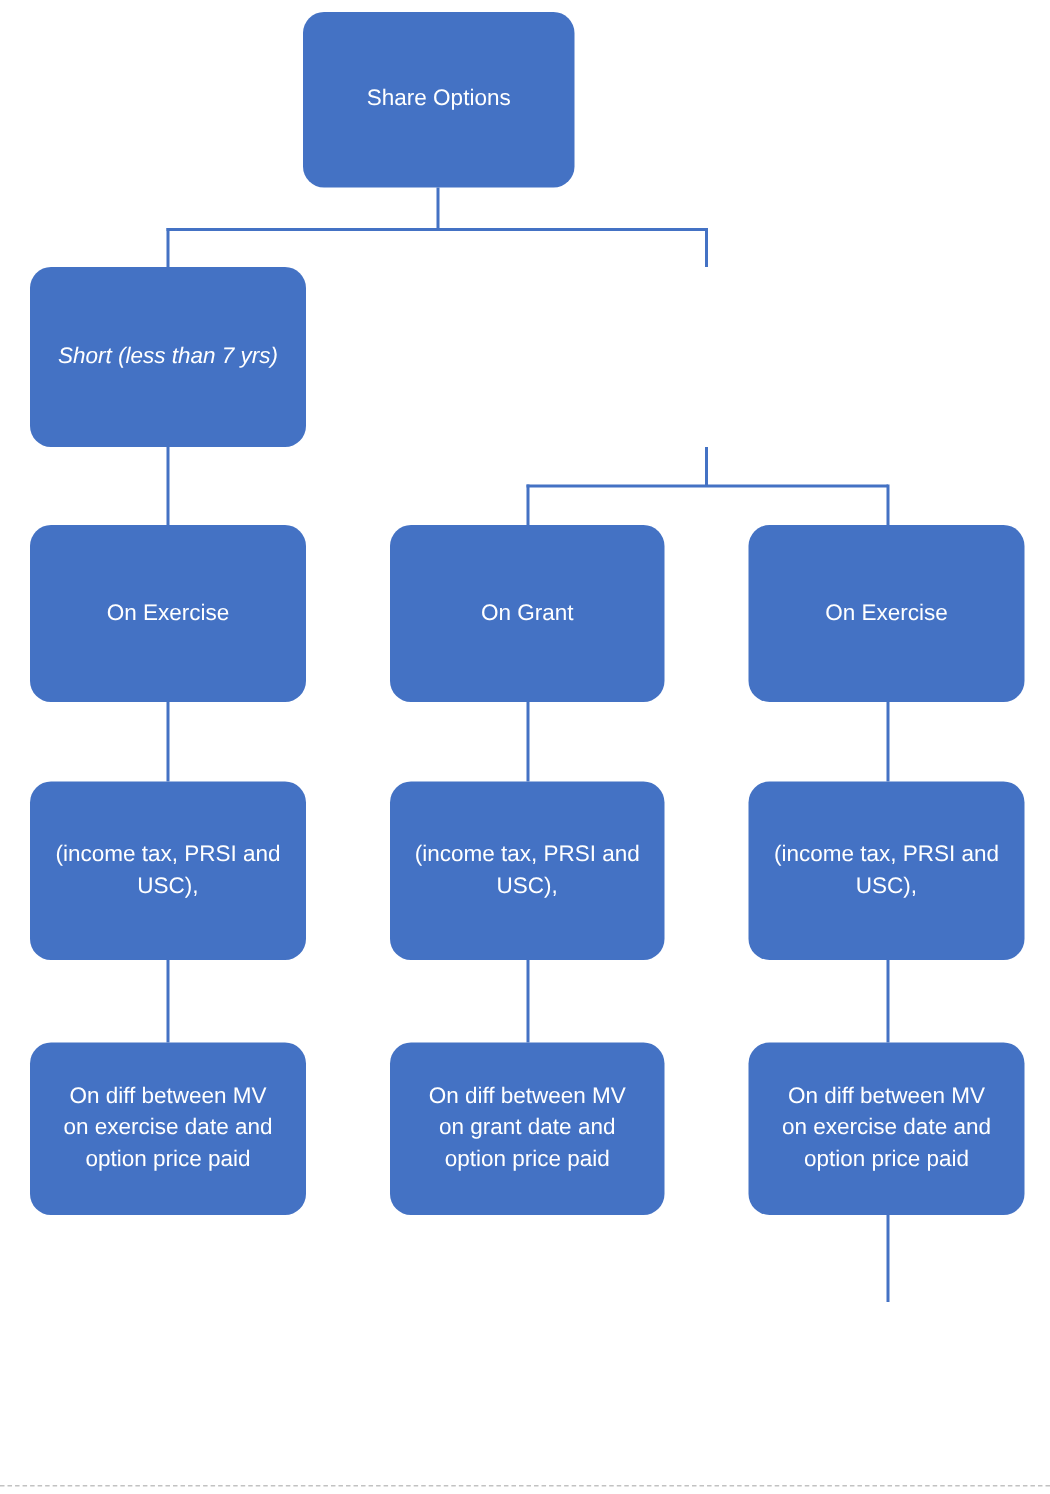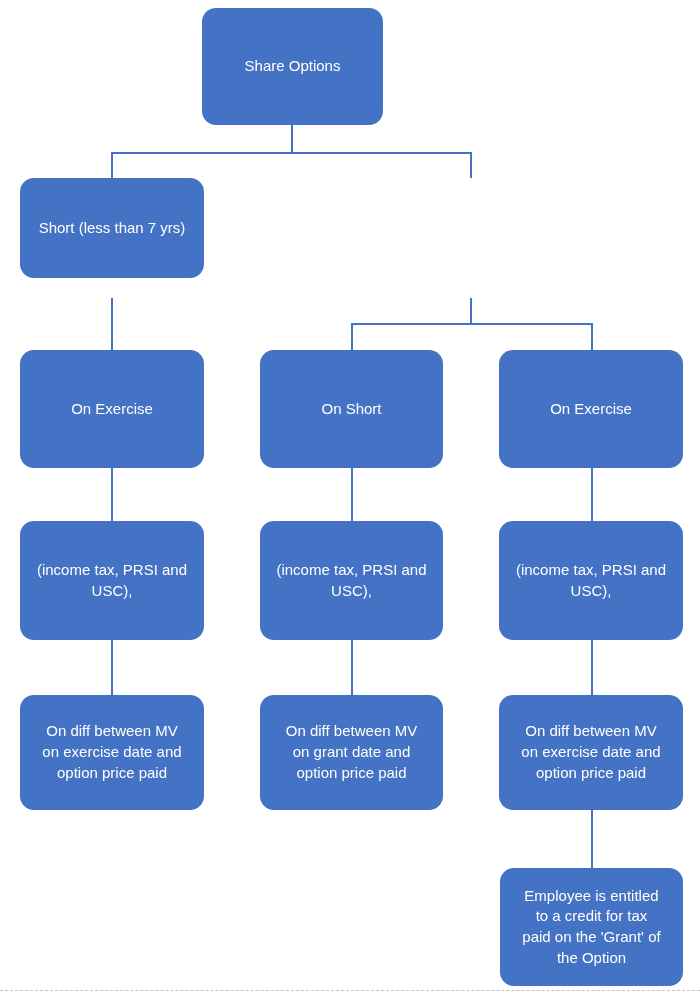--- a/index.html
+++ b/index.html
@@ -55,30 +55,30 @@
 
 <div id="canvas">
 
   <div class="node" style="left:202px; top:8px; width:181px; height:117px;">Share Options</div>
 
   <div class="conn-v" style="left:291px; top:125px; height:28px;"></div>
   <div class="conn-h" style="left:111px; top:152px; width:360px;"></div>
   <div class="conn-v" style="left:111px; top:152px; height:26px;"></div>
   <div class="conn-v" style="left:470px; top:152px; height:26px;"></div>
 
-  <div class="node" style="left:20px; top:178px; width:184px; height:100px;">Short (less than 7 yrs)</div>
+  <div class="node" style="left:20px; top:178px; width:184px; height:120px;font-style:italic;">Short (less than 7 yrs)</div>
 
   <div class="conn-v" style="left:111px; top:298px; height:52px;"></div>
   <div class="conn-v" style="left:470px; top:298px; height:26px;"></div>
   <div class="conn-h" style="left:351px; top:323px; width:241px;"></div>
   <div class="conn-v" style="left:351px; top:323px; height:27px;"></div>
   <div class="conn-v" style="left:591px; top:323px; height:27px;"></div>
 
   <div class="node" style="left:20px; top:350px; width:184px; height:118px;">On Exercise</div>
-  <div class="node" style="left:260px; top:350px; width:183px; height:118px;">On Short</div>
+  <div class="node" style="left:260px; top:350px; width:183px; height:118px;">On Grant</div>
   <div class="node" style="left:499px; top:350px; width:184px; height:118px;">On Exercise</div>
 
   <div class="conn-v" style="left:111px; top:468px; height:53px;"></div>
   <div class="conn-v" style="left:351px; top:468px; height:53px;"></div>
   <div class="conn-v" style="left:591px; top:468px; height:53px;"></div>
 
   <div class="node" style="left:20px; top:521px; width:184px; height:119px;">(income tax, PRSI and
 USC),</div>
   <div class="node" style="left:260px; top:521px; width:183px; height:119px;">(income tax, PRSI and
 USC),</div>
@@ -94,20 +94,16 @@
 option price paid</div>
   <div class="node" style="left:260px; top:695px; width:183px; height:115px;">On diff between MV
 on grant date and
 option price paid</div>
   <div class="node" style="left:499px; top:695px; width:184px; height:115px;">On diff between MV
 on exercise date and
 option price paid</div>
 
   <div class="conn-v" style="left:591px; top:810px; height:58px;"></div>
 
-  <div class="node" style="left:500px; top:868px; width:183px; height:118px;">Employee is entitled
-to a credit for tax
-paid on the 'Grant' of
-the Option</div>
 
   <div class="page-break-line"></div>
 
 </div>
 
 </body></html>

